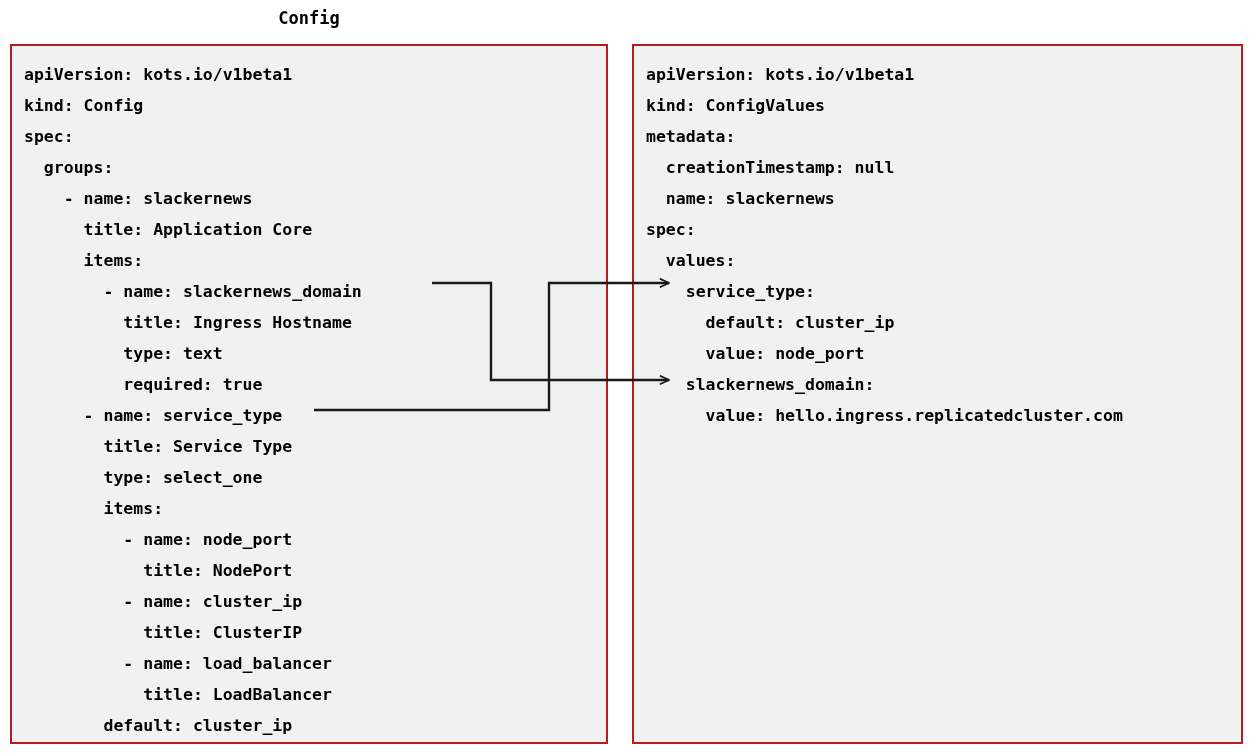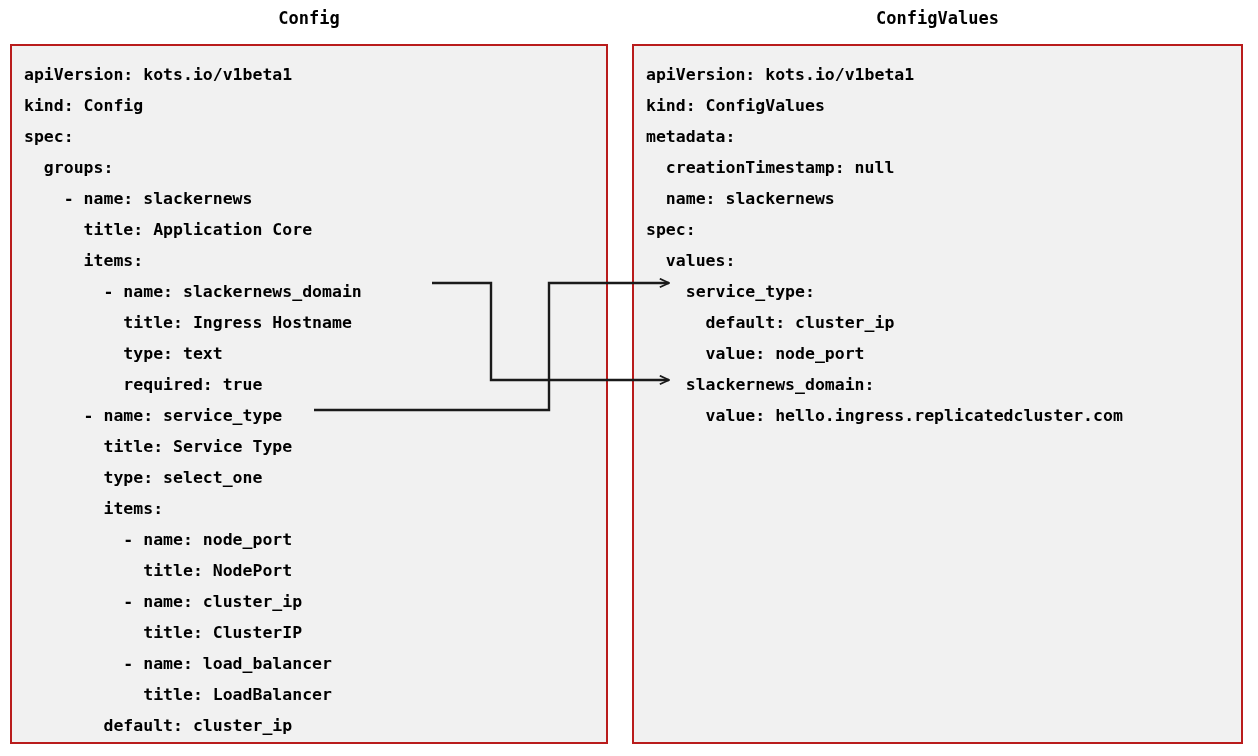--- a/index.html
+++ b/index.html
@@ -96,21 +96,20 @@
         items:
           - name: node_port
             title: NodePort
           - name: cluster_ip
             title: ClusterIP
           - name: load_balancer
             title: LoadBalancer
         default: cluster_ip</pre>
   </div>
 
-  <div class="panel-title" id="title-values">ConfigValues</div>
 
   <div class="panel" id="panel-values">
     <pre class="code">apiVersion: kots.io/v1beta1
 kind: ConfigValues
 metadata:
   creationTimestamp: null
   name: slackernews
 spec:
   values:
     service_type:

